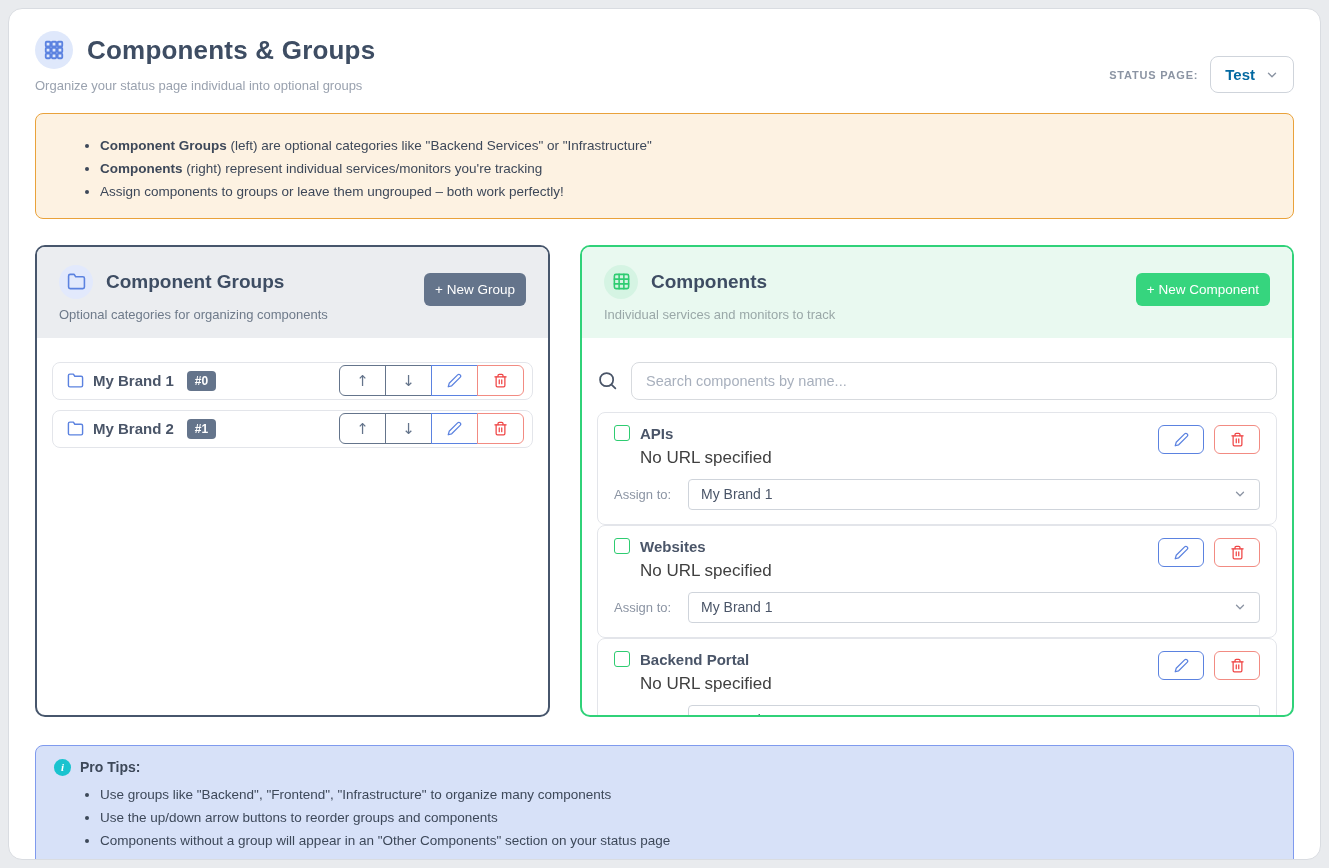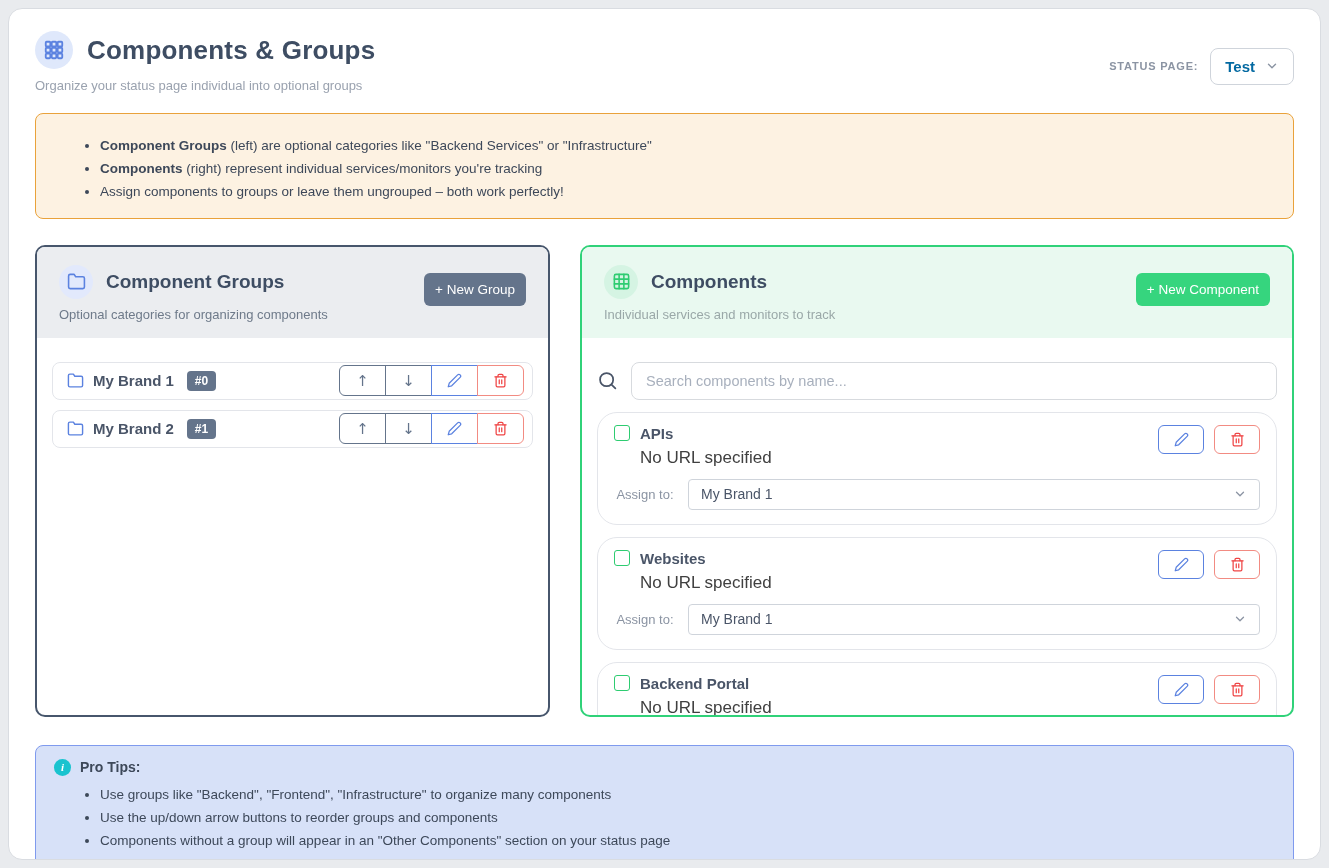--- a/index.html
+++ b/index.html
@@ -13,21 +13,21 @@
   .card {
     background:#fff;
     border:1px solid #d9dce1;
     border-radius:14px;
     width:1313px;
     height:852px;
     padding:22px 26px 20px 26px;
     overflow:hidden;
   }
   
-  .hdr { display:flex; justify-content:space-between; align-items:center; }
+  .hdr { display:flex; justify-content:space-between; align-items:flex-end; }
   .hdr-left .title-row { display:flex; align-items:center; gap:14px; }
   .app-badge {
     width:38px; height:38px; border-radius:50%;
     background:#dfe8fb; display:flex; align-items:center; justify-content:center;
   }
   .page-title { font-size:26px; font-weight:700; color:#3e4d63; letter-spacing:.2px; }
   .page-sub { font-size:13px; color:#9aa2af; margin-top:9px; }
   .hdr-right { display:flex; align-items:center; gap:12px; margin-top:8px; }
   .sp-label { font-size:11px; color:#8b94a3; letter-spacing:.8px; font-weight:600; }
   .sp-select {
@@ -102,22 +102,22 @@
   
   .search-row { display:flex; align-items:center; margin-bottom:12px; }
   .search-icon-wrap { width:34px; display:flex; justify-content:flex-start; }
   .search-input {
     flex:1; height:38px; border:1px solid #d7dade; border-radius:8px;
     font-size:14.5px; padding:0 14px; color:#3e4d63; outline:none;
     font-family:"Liberation Sans", sans-serif;
   }
   .search-input::placeholder { color:#a8b0bd; }
   .comp-card {
-    border:1px solid #e3e5ea; border-radius:20px; padding:12px 16px 14px 16px;
-    margin-bottom:12px; background:#fff;text-align:center;
+    border:1px solid #e3e5ea; border-radius:8px; padding:12px 16px 14px 16px;
+    background:#fff;
   }
   .cc-top { display:flex; justify-content:space-between; align-items:flex-start; }
   .cc-name-row { display:flex; align-items:center; gap:10px; }
   .checkbox { width:16px; height:16px; border:1.5px solid #2ecc71; border-radius:3px; background:#fff; cursor:pointer; }
   .cc-name { font-size:15px; font-weight:700; color:#4a5568; }
   .cc-url { font-size:17px; color:#404040; margin:6px 0 0 26px; }
   .cc-actions { display:flex; gap:10px; }
   .mini-btn {
     width:46px; height:29px; border-radius:6px; background:#fff;
     display:flex; align-items:center; justify-content:center; cursor:pointer;

